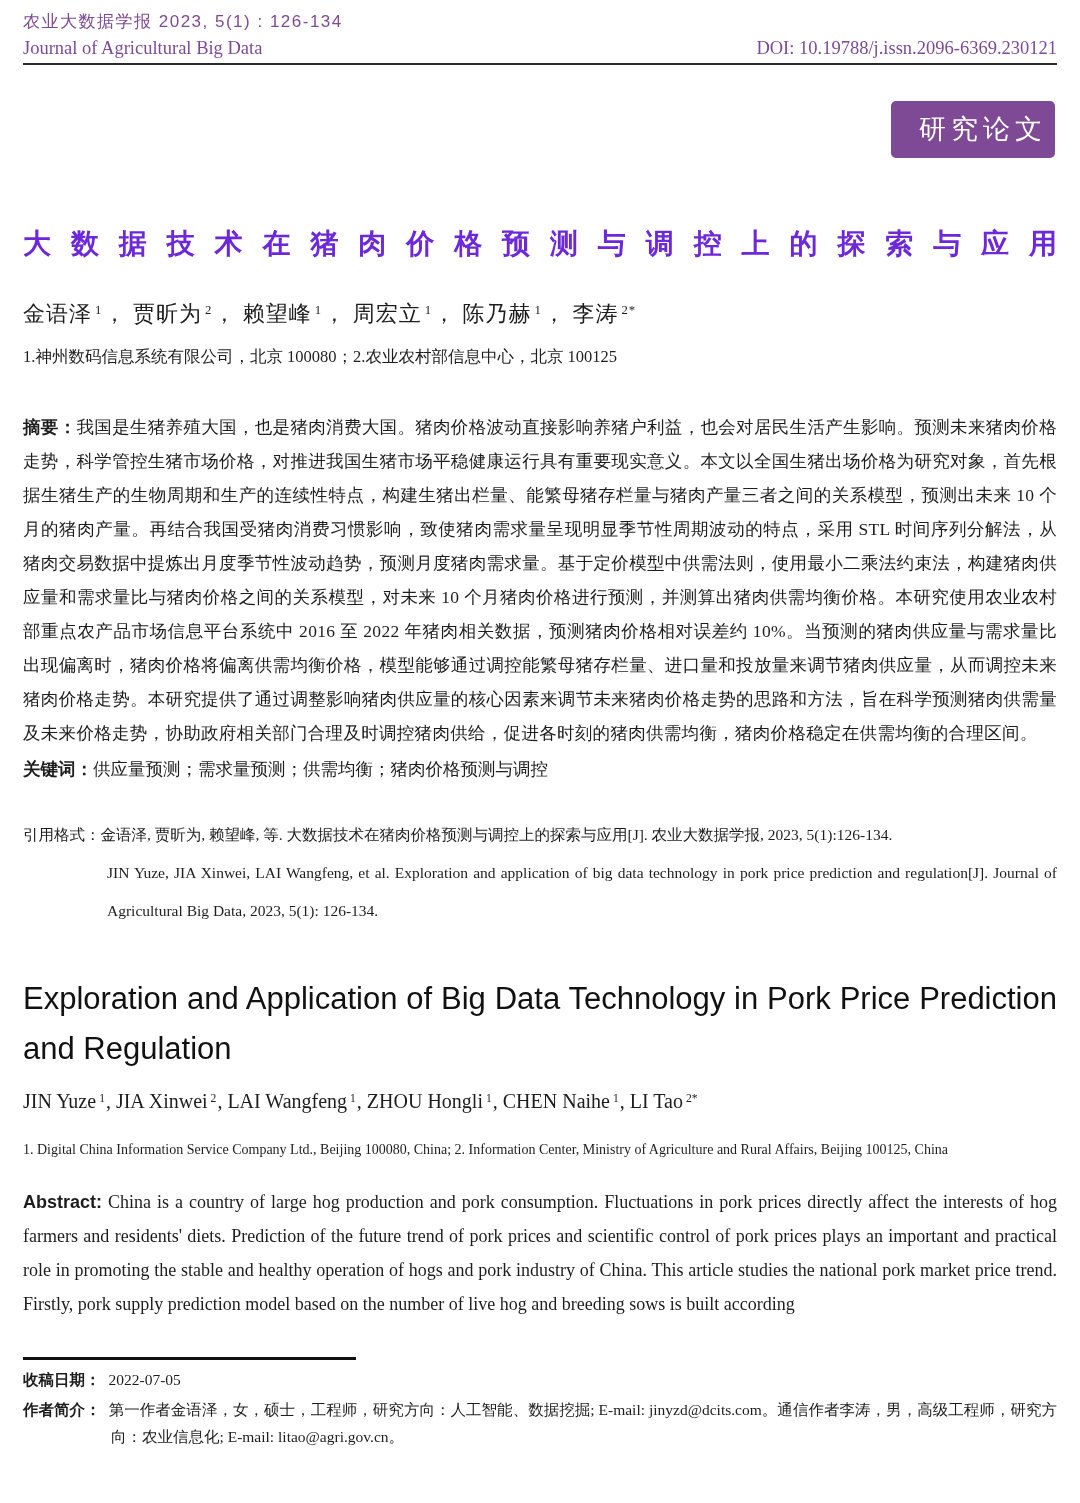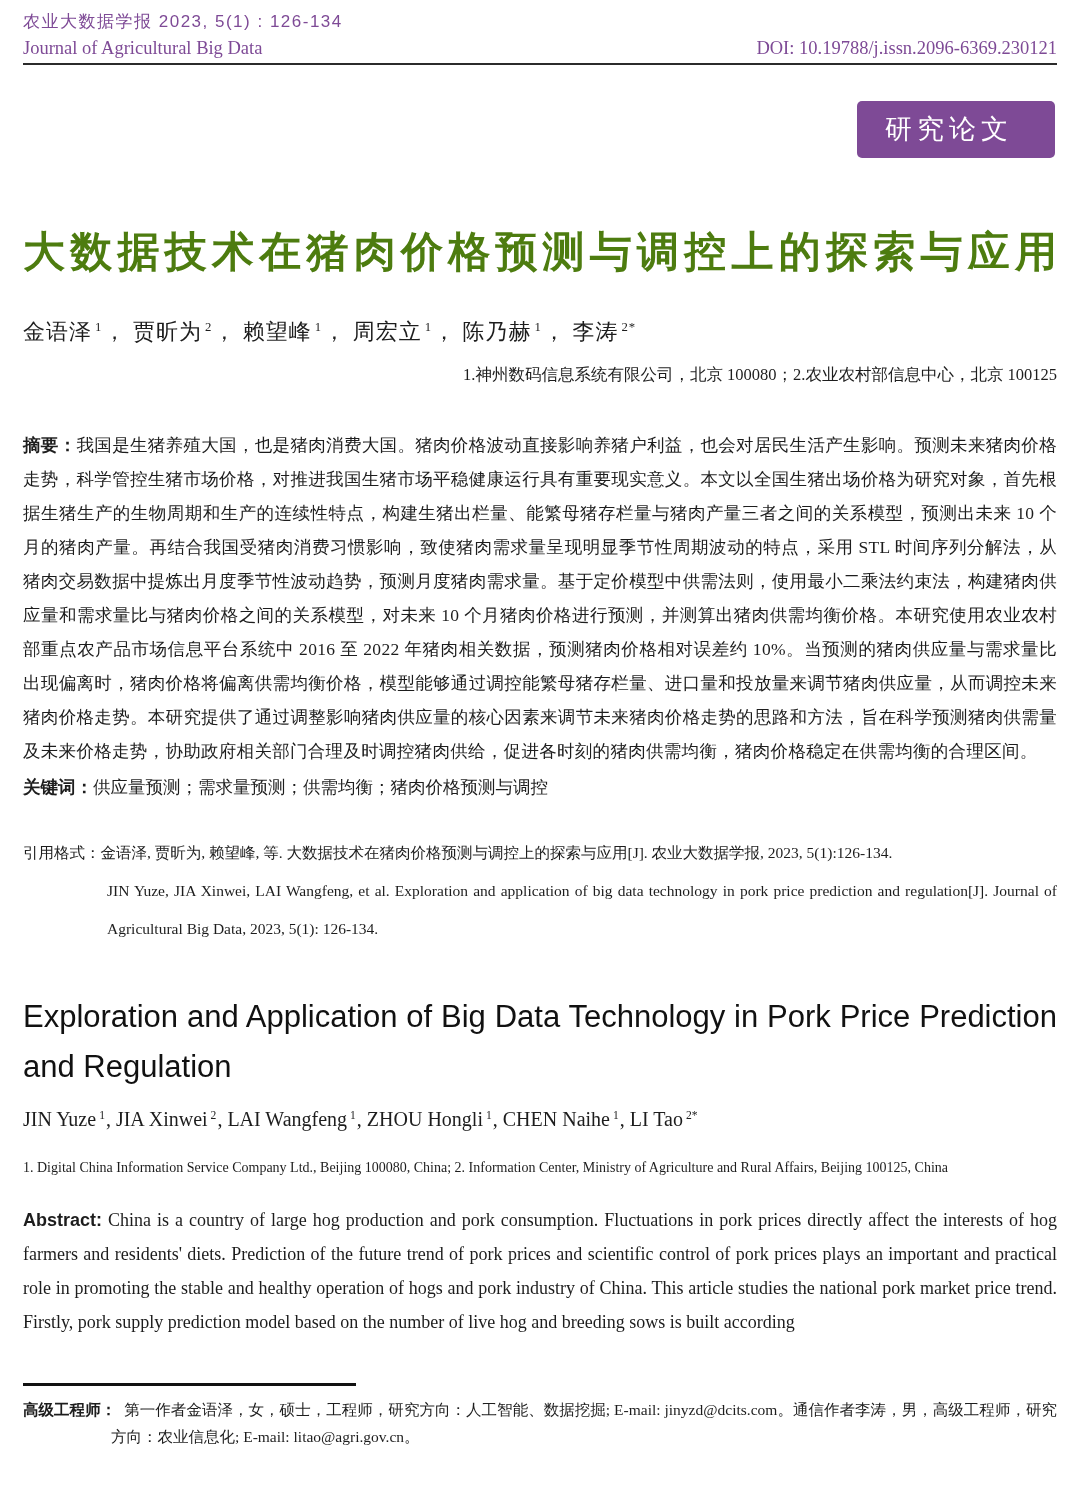--- a/index.html
+++ b/index.html
@@ -21,35 +21,35 @@
     margin-top:5px; font-size:18.5px; color:var(--accent);
   }
   .header-rule { border-bottom:2.5px solid #2b2b2b; margin-top:4px; }
 
   
   .badge {
     margin:36px 2px 0 auto; width:max-content;
     background:var(--accent); color:#fff;
     font-family:"Liberation Sans","DejaVu Sans",sans-serif;
     font-size:27px; letter-spacing:5px;
-    padding:10px 42px 11px 28px; border-radius:5px;
+    padding:10px 8px 11px 28px; border-radius:5px;
   }
 
   
   .title-cn {
-    margin:68px 0 0; color:#4d7c0f;
+    margin:68px 0 0; color:#6d28d9;
     font-family:"Liberation Sans","DejaVu Sans",sans-serif;
-    font-weight:700; font-size:42px; line-height:1.25;
+    font-weight:700; font-size:28px; line-height:1.25;
     text-align:justify; text-align-last:justify;
   }
   .authors-cn { margin-top:38px; font-size:22px; letter-spacing:1px; }
   .authors-cn .sup, .authors-en .sup {
     font-size:0.58em; position:relative; top:-0.55em; margin:0 1px 0 3px;
   }
-  .affil-cn { margin-top:17px; font-size:16.5px;text-align:right; }
+  .affil-cn { margin-top:17px; font-size:16.5px; }
 
   
   .abstract-cn {
     margin:42px 0 0; font-size:17.5px; line-height:34px;
     text-align:justify; letter-spacing:0.3px;
   }
   .label-hei { font-family:Liberation Sans, sans-serif; font-weight:700; }
   .keywords { margin:2px 0 0; font-size:17.5px; line-height:34px; }
 
   
@@ -116,16 +116,17 @@
   <div class="authors-en">
     <span><span>JIN Yuze</span><span class="sup">1</span><span>, </span></span><span><span>JIA Xinwei</span><span class="sup">2</span><span>, </span></span><span><span>LAI Wangfeng</span><span class="sup">1</span><span>, </span></span><span><span>ZHOU Hongli</span><span class="sup">1</span><span>, </span></span><span><span>CHEN Naihe</span><span class="sup">1</span><span>, </span></span><span><span>LI Tao</span><span class="sup">2*</span><span></span></span>
   </div>
 
   <div class="affil-en">1. Digital China Information Service Company Ltd., Beijing 100080, China; 2. Information Center, Ministry of Agriculture and Rural Affairs, Beijing 100125, China</div>
 
   <p class="abstract-en"><span class="label-hei">Abstract:</span> <span>China is a country of large hog production and pork consumption. Fluctuations in pork prices directly affect the interests of hog farmers and residents' diets. Prediction of the future trend of pork prices and scientific control of pork prices plays an important and practical role in promoting the stable and healthy operation of hogs and pork industry of China. This article studies the national pork market price trend. Firstly, pork supply prediction model based on the number of live hog and breeding sows is built according</span></p>
 
   <footer class="page-footer">
     <div class="foot-rule"></div>
-    <div class="foot-bio"><span class="label-hei">高级工程师：</span><span>第一作者金语泽，女，硕士，工程师，研究方向：人工智能、数据挖掘; E-mail: jinyzd@dcits.com。通信作者李涛，男，高级工程师，研究方向：农业信息化; E-mail: litao@agri.gov.cn。</span></div>
+    <div class="foot-received"><span class="label-hei">收稿日期：</span><span>2022-07-05</span></div>
+    <div class="foot-bio"><span class="label-hei">作者简介：</span><span>第一作者金语泽，女，硕士，工程师，研究方向：人工智能、数据挖掘; E-mail: jinyzd@dcits.com。通信作者李涛，男，高级工程师，研究方向：农业信息化; E-mail: litao@agri.gov.cn。</span></div>
   </footer>
 
 </div>
 
 </body></html>

